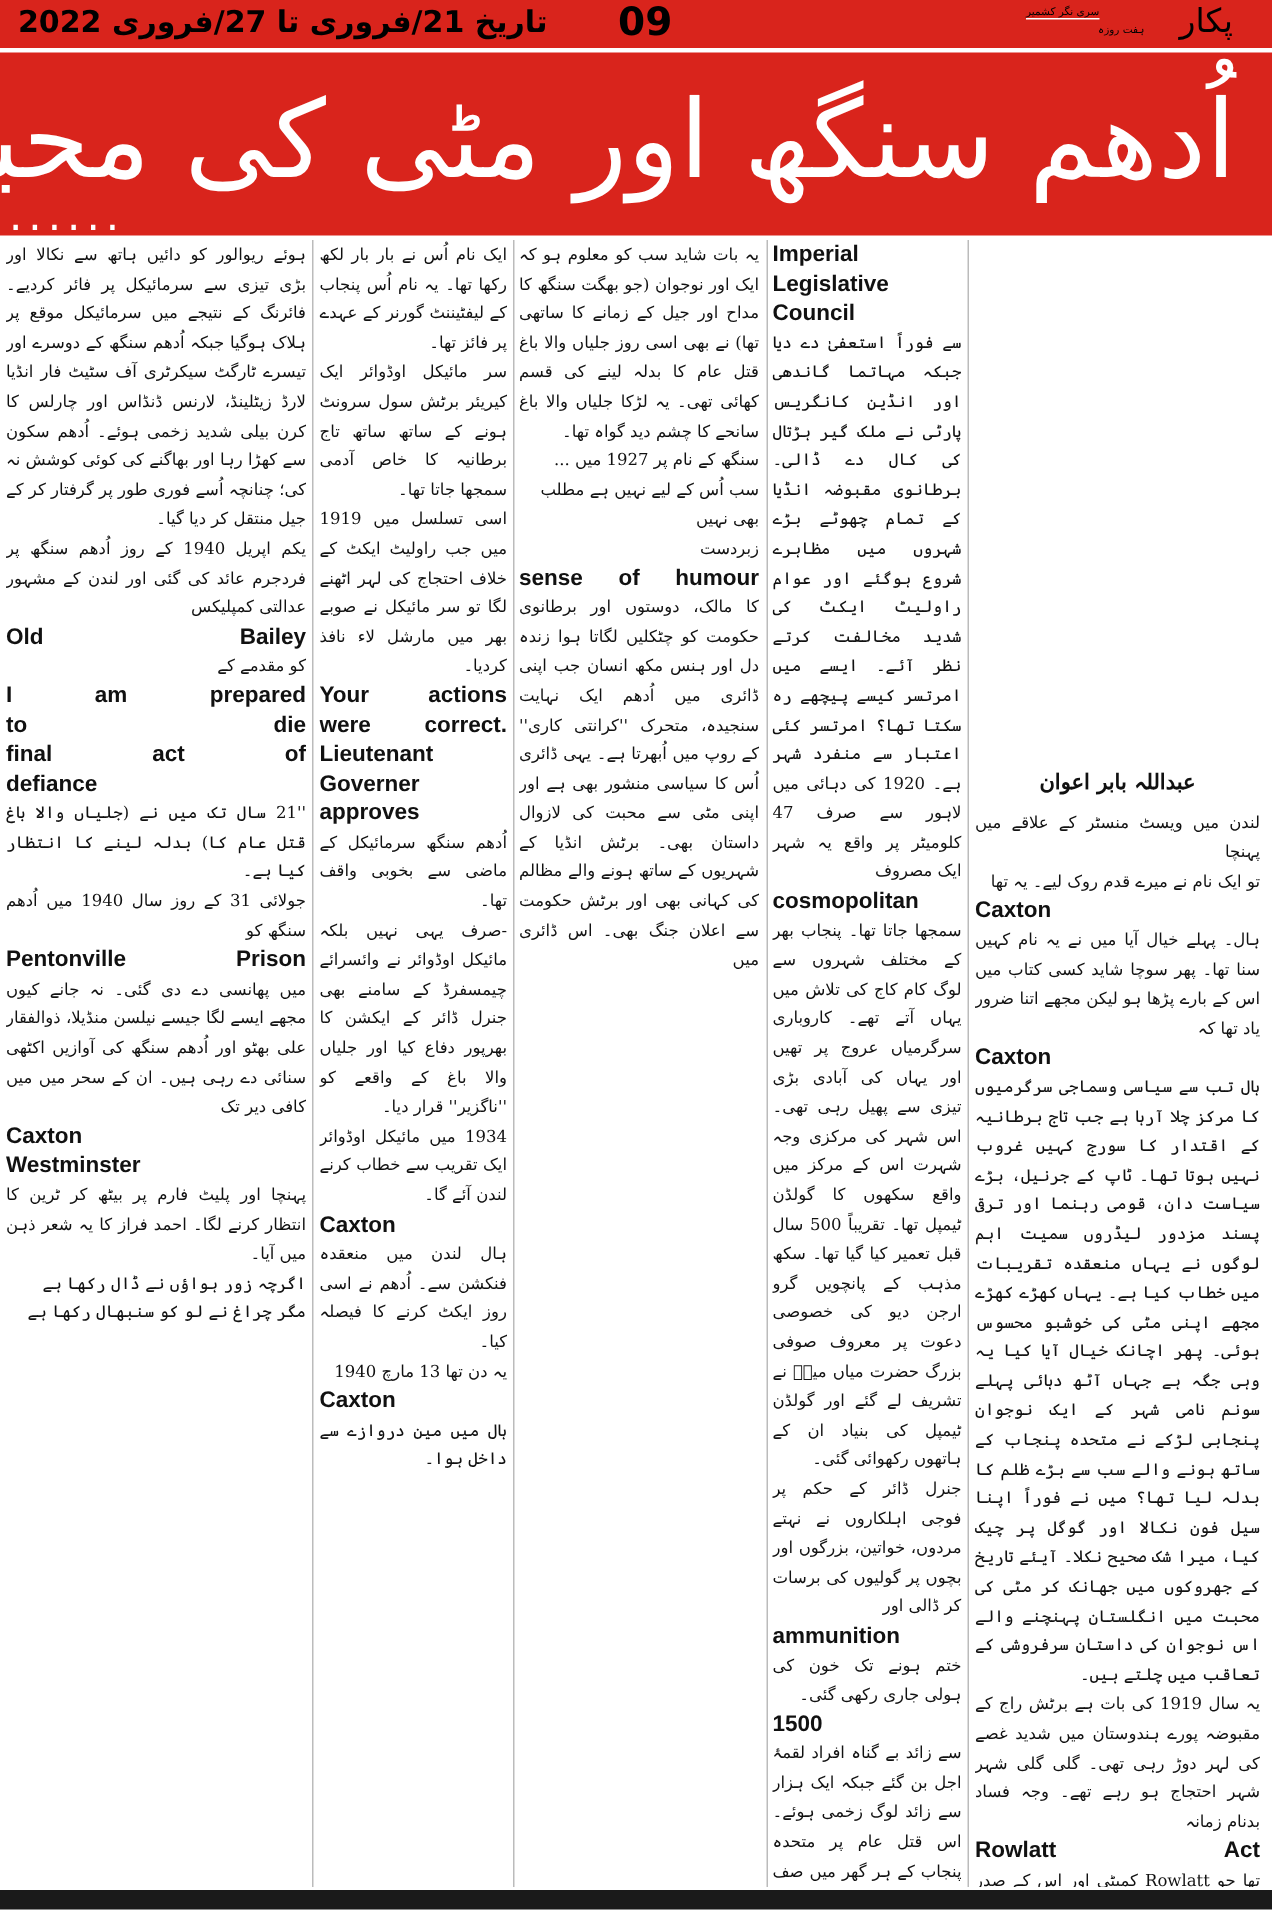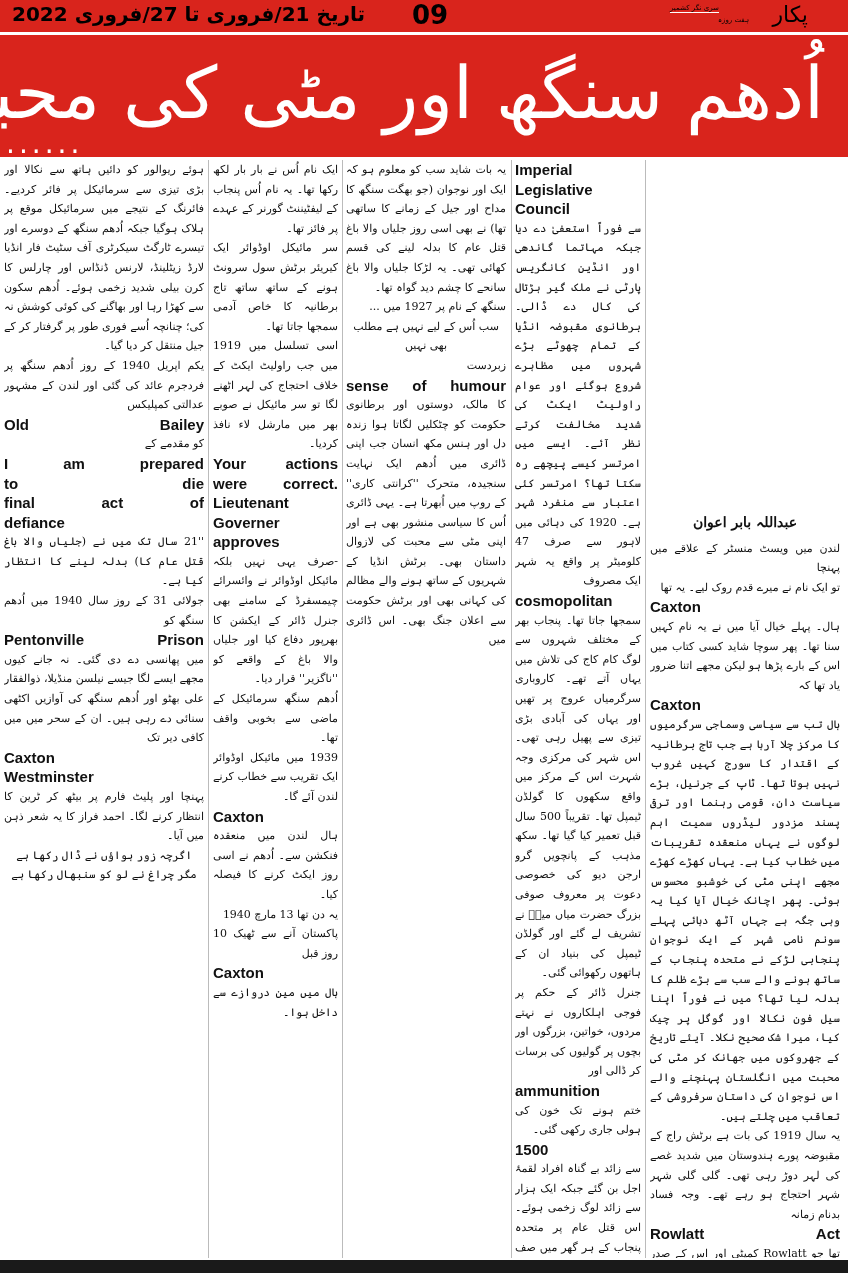--- a/index.html
+++ b/index.html
@@ -1,32 +1,32 @@
 <!DOCTYPE html>
 <html><head>
 <meta charset="utf-8">
 <style>
   html,body{margin:0;padding:0;background:#fff;}
   body{width:848px;height:1273px;position:relative;overflow:hidden;font-family:"DejaVu Sans",sans-serif;color:#111;}
   .topbar{position:absolute;left:0;top:0;width:848px;height:32px;background:#d9241c;color:#000000;}
   .topbar .date{position:absolute;left:12px;top:2px;font-size:20px;font-weight:bold;direction:rtl;white-space:nowrap;}
   .topbar .page{position:absolute;left:412px;top:0px;font-size:26px;font-weight:bold;font-family:"DejaVu Sans",sans-serif;}
-  .topbar .logo{position:absolute;right:28px;top:2px;width:150px;height:28px;margin-left:29px;}
+  .topbar .logo{position:absolute;right:14px;top:2px;width:150px;height:28px;margin-left:29px;}
   .topbar .logo .mark{position:absolute;right:12px;top:0;font-size:22px;font-weight:normal;}
   .topbar .logo .tag{position:absolute;left:0;top:2px;font-size:7px;border-bottom:1px solid #fff;}
   .topbar .logo .sub{position:absolute;left:48px;top:14px;font-size:7px;}
   .sep{position:absolute;left:0;top:32px;width:848px;height:3px;background:#fff;}
   .banner{position:absolute;left:0;top:35px;width:848px;height:122px;background:#d9241c;}
   .banner .headline{position:absolute;right:24px;top:8px;font-size:72px;line-height:100px;color:#fff;font-family:"DejaVu Serif",serif;direction:rtl;white-space:nowrap;}
   .banner .dots{position:absolute;left:6px;top:92px;font-size:28px;color:#fff;letter-spacing:4px;}
   .cols{position:absolute;left:0;top:160px;width:848px;height:1100px;}
   .col{position:absolute;top:0;height:1098px;overflow:hidden;direction:rtl;font-family:"DejaVu Serif",serif;font-size:11px;line-height:19.6px;text-align:justify;}
   .col p{margin:0 0 0 0;}
   .col .enline{font-family:"Liberation Sans",sans-serif;font-weight:bold;font-size:15px;direction:ltr;text-align:justify;text-align-last:justify;}
-  .col .center{text-align:center;}
+  .col .center{text-align:right;}
   .vrule{position:absolute;top:0;width:1px;height:1098px;background:#bbb;}
   .byline{font-weight:bold;font-size:14px;text-align:center;margin:8px 0 6px 0;}
   .blank{height:345px;}
   .footer-bar{position:absolute;left:0;top:1260px;width:848px;height:13px;background:#1a1a1a;}
 </style>
 </head>
 <body>
 
 <div class="topbar">
   <div class="date">تاریخ 21/فروری تا 27/فروری 2022</div>
@@ -85,27 +85,26 @@
     <p class="enline">sense of humour</p>
     <p>کا مالک، دوستوں اور برطانوی حکومت کو چٹکلیں لگاتا ہوا زندہ دل اور ہنس مکھ انسان جب اپنی ڈائری میں اُدھم ایک نہایت سنجیدہ، متحرک ''کرانتی کاری'' کے روپ میں اُبھرتا ہے۔ یہی ڈائری اُس کا سیاسی منشور بھی ہے اور اپنی مٹی سے محبت کی لازوال داستان بھی۔ برٹش انڈیا کے شہریوں کے ساتھ ہونے والے مظالم کی کہانی بھی اور برٹش حکومت سے اعلان جنگ بھی۔ اس ڈائری میں</p>
   </div>
   <div class="vrule" style="left:342px;"></div>
 
   <div class="col" style="left:213px;width:125px;">
     <p>ایک نام اُس نے بار بار لکھ رکھا تھا۔ یہ نام اُس پنجاب کے لیفٹیننٹ گورنر کے عہدے پر فائز تھا۔</p>
     <p>سر مائیکل اوڈوائر ایک کیریئر برٹش سول سرونٹ ہونے کے ساتھ ساتھ تاج برطانیہ کا خاص آدمی سمجھا جاتا تھا۔</p>
     <p>اسی تسلسل میں 1919 میں جب راولیٹ ایکٹ کے خلاف احتجاج کی لہر اٹھنے لگا تو سر مائیکل نے صوبے بھر میں مارشل لاء نافذ کردیا۔</p>
     <p class="enline">Your actions were correct. Lieutenant Governer approves</p>
+    <p>اُدھم سنگھ سرمائیکل کے ماضی سے بخوبی واقف تھا۔</p>
     <p>-صرف یہی نہیں بلکہ مائیکل اوڈوائر نے وائسرائے چیمسفرڈ کے سامنے بھی جنرل ڈائر کے ایکشن کا بھرپور دفاع کیا اور جلیاں والا باغ کے واقعے کو ''ناگزیر'' قرار دیا۔</p>
-    <p>اُدھم سنگھ سرمائیکل کے ماضی سے بخوبی واقف تھا۔</p>
-    <p>1939 میں مائیکل اوڈوائر ایک تقریب سے خطاب کرنے لندن آئے گا۔</p>
+    <p>1934 میں مائیکل اوڈوائر ایک تقریب سے خطاب کرنے لندن آئے گا۔</p>
     <p class="enline">Caxton</p>
     <p>ہال لندن میں منعقدہ فنکشن سے۔ اُدھم نے اسی روز ایکٹ کرنے کا فیصلہ کیا۔</p>
     <p>یہ دن تھا 13 مارچ 1940</p>
-    <p>پاکستان آنے سے ٹھیک 10 روز قبل</p>
     <p class="enline">Caxton</p>
     <p>ہال میں مین دروازے سے داخل ہوا۔</p>
   </div>
   <div class="vrule" style="left:208px;"></div>
 
   <div class="col" style="left:4px;width:200px;">
     <p>ہوئے ریوالور کو دائیں ہاتھ سے نکالا اور بڑی تیزی سے سرمائیکل پر فائر کردیے۔ فائرنگ کے نتیجے میں سرمائیکل موقع پر ہلاک ہوگیا جبکہ اُدھم سنگھ کے دوسرے اور تیسرے ٹارگٹ سیکرٹری آف سٹیٹ فار انڈیا لارڈ زیٹلینڈ، لارنس ڈنڈاس اور چارلس کا کرن بیلی شدید زخمی ہوئے۔ اُدھم سکون سے کھڑا رہا اور بھاگنے کی کوئی کوشش نہ کی؛ چنانچہ اُسے فوری طور پر گرفتار کر کے جیل منتقل کر دیا گیا۔</p>
     <p>یکم اپریل 1940 کے روز اُدھم سنگھ پر فردجرم عائد کی گئی اور لندن کے مشہور عدالتی کمپلیکس</p>
     <p class="enline">Old Bailey</p>
     <p>کو مقدمے کے</p>

